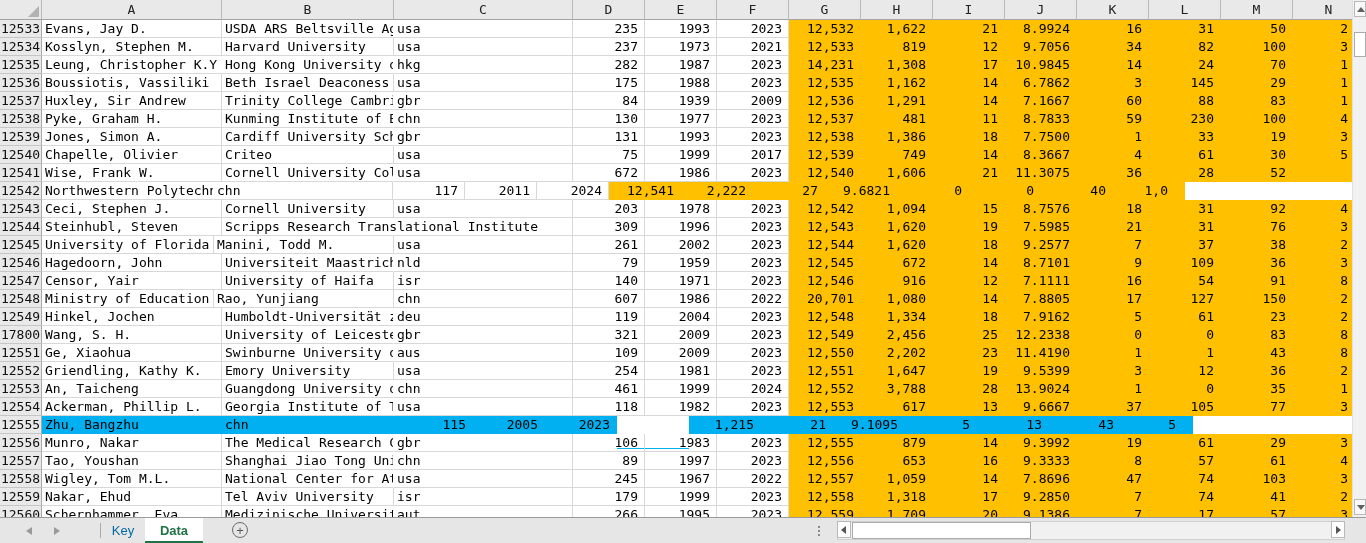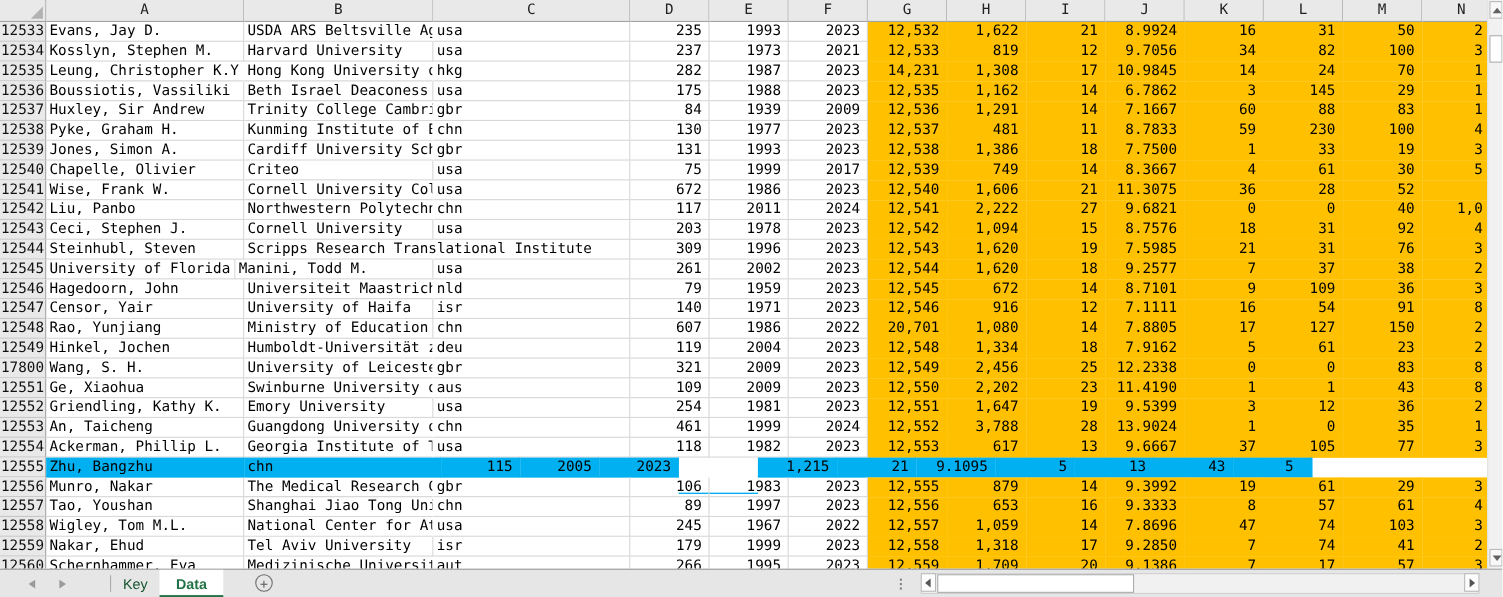--- a/index.html
+++ b/index.html
@@ -34,21 +34,21 @@
   .tri-down{position:absolute;left:2px;top:5px;width:0;height:0;border-left:4px solid transparent;border-right:4px solid transparent;border-top:5px solid #606060;}
   #vthumb{position:absolute;left:1px;top:32px;width:12px;height:25px;background:#fff;border:1px solid #ababab;box-sizing:border-box;}
 
   
   #bottombar{position:absolute;left:0;top:517px;width:1366px;height:26px;background:#e6e6e6;
         border-top:1px solid #9b9b9b;box-sizing:border-box;font-family:"Liberation Sans",sans-serif;}
   .navtri-l{position:absolute;top:9px;width:0;height:0;border-top:4px solid transparent;border-bottom:4px solid transparent;border-right:6px solid #9a9a9a;}
   .navtri-r{position:absolute;top:9px;width:0;height:0;border-top:4px solid transparent;border-bottom:4px solid transparent;border-left:6px solid #9a9a9a;}
   #tabsep{position:absolute;left:100px;top:5px;width:1px;height:15px;background:#ababab;}
   .sheettab{position:absolute;top:0;height:25px;line-height:25px;text-align:center;font-size:13px;}
-  #tab-key{left:103px;width:40px;color:#14532d;}
+  #tab-key{left:103px;width:40px;color:#0369a1;}
   #tab-data{left:145px;width:58px;background:#fff;color:#217346;font-weight:bold;border-bottom:2px solid #217346;box-sizing:border-box;}
   #addsheet{position:absolute;left:232px;top:4px;width:16px;height:16px;border:1px solid #6b6b6b;border-radius:50%;
         color:#555;font-size:13px;line-height:15px;text-align:center;box-sizing:border-box;}
   #splitdots{position:absolute;left:818px;top:6px;width:3px;height:13px;}
   #splitdots i{display:block;width:2px;height:2px;background:#8a8a8a;margin:2px 0;}
   #hscroll{position:absolute;left:837px;top:3px;width:508px;height:19px;background:#f1f1f1;border:1px solid #d0d0d0;box-sizing:border-box;}
   .hbtn{position:absolute;top:0;width:14px;height:17px;background:#fdfdfd;border:1px solid #b9b9b9;box-sizing:border-box;}
   .tri-left{position:absolute;left:3px;top:4px;width:0;height:0;border-top:4px solid transparent;border-bottom:4px solid transparent;border-right:5px solid #555;}
   .tri-right{position:absolute;left:4px;top:4px;width:0;height:0;border-top:4px solid transparent;border-bottom:4px solid transparent;border-left:5px solid #555;}
   #hthumb{position:absolute;left:14px;top:0;width:179px;height:17px;background:#fff;border:1px solid #ababab;box-sizing:border-box;}
@@ -227,21 +227,20 @@
         <div class="cell num org" style="width: 72px;">1,606</div>
         <div class="cell num org" style="width: 72px;">21</div>
         <div class="cell num org" style="width: 72px;">11.3075</div>
         <div class="cell num org" style="width: 72px;">36</div>
         <div class="cell num org" style="width: 72px;">28</div>
         <div class="cell num org" style="width: 72px;">52</div>
         <div class="cell num org ncol" style="width: 72px;"></div>
       </div>
       <div class="row">
         <div class="cell rowhead" style="width: 42px;">12542</div>
-        <div class="cell txt" style="width: 180px;">Liu, Panbo</div>
         <div class="cell txt nrb" style="width: 172px;">Northwestern Polytechn</div>
         <div class="cell txt" style="width: 179px;">chn</div>
         <div class="cell num" style="width: 72px;">117</div>
         <div class="cell num" style="width: 72px;">2011</div>
         <div class="cell num" style="width: 72px;">2024</div>
         <div class="cell num org" style="width: 72px;">12,541</div>
         <div class="cell num org" style="width: 72px;">2,222</div>
         <div class="cell num org" style="width: 72px;">27</div>
         <div class="cell num org" style="width: 72px;">9.6821</div>
         <div class="cell num org" style="width: 72px;">0</div>
@@ -329,22 +328,22 @@
         <div class="cell num org" style="width: 72px;">916</div>
         <div class="cell num org" style="width: 72px;">12</div>
         <div class="cell num org" style="width: 72px;">7.1111</div>
         <div class="cell num org" style="width: 72px;">16</div>
         <div class="cell num org" style="width: 72px;">54</div>
         <div class="cell num org" style="width: 72px;">91</div>
         <div class="cell num org ncol" style="width: 72px;">8</div>
       </div>
       <div class="row">
         <div class="cell rowhead" style="width: 42px;">12548</div>
+        <div class="cell txt" style="width: 172px;">Ministry of Education</div>
         <div class="cell txt" style="width: 180px;">Rao, Yunjiang</div>
-        <div class="cell txt" style="width: 172px;">Ministry of Education</div>
         <div class="cell txt" style="width: 179px;">chn</div>
         <div class="cell num" style="width: 72px;">607</div>
         <div class="cell num" style="width: 72px;">1986</div>
         <div class="cell num" style="width: 72px;">2022</div>
         <div class="cell num org" style="width: 72px;">20,701</div>
         <div class="cell num org" style="width: 72px;">1,080</div>
         <div class="cell num org" style="width: 72px;">14</div>
         <div class="cell num org" style="width: 72px;">7.8805</div>
         <div class="cell num org" style="width: 72px;">17</div>
         <div class="cell num org" style="width: 72px;">127</div>

